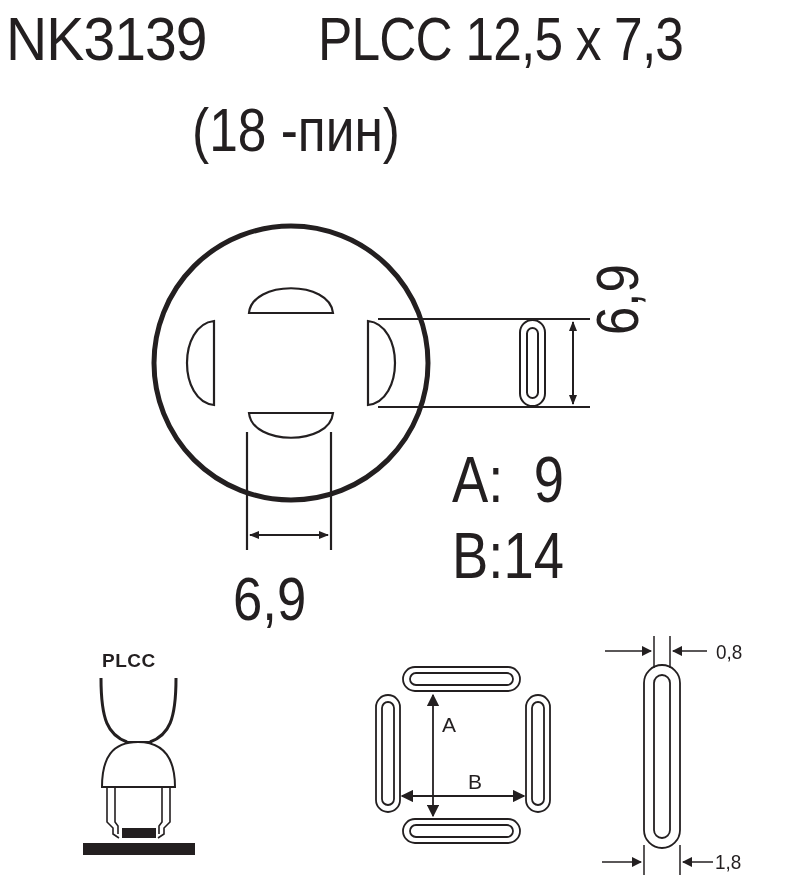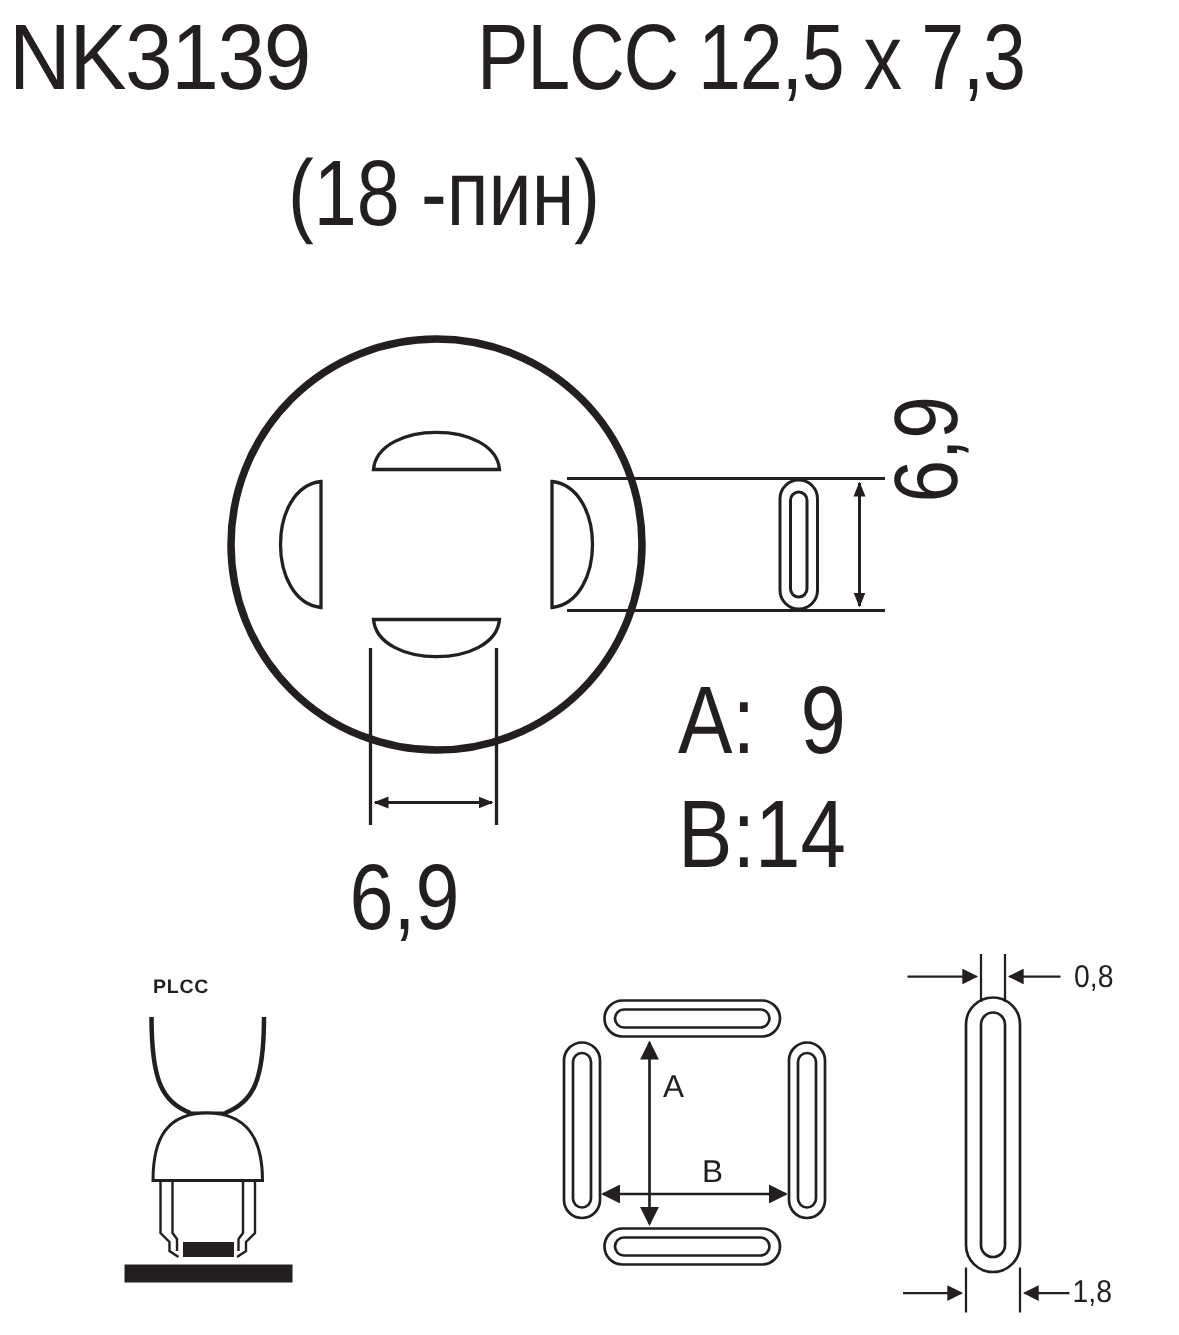--- a/index.html
+++ b/index.html
@@ -5,21 +5,21 @@
     html, body { margin: 0; padding: 0; background: #ffffff; }
     body { width: 786px; height: 890px; position: relative; overflow: hidden; font-family: "Liberation Sans", sans-serif; color: #231f20; }
     .txt { position: absolute; white-space: nowrap; line-height: 1; color: #231f20; }
     #title-code { left: 6px; top: 8px; font-size: 62px; letter-spacing: -1px; transform: scaleX(0.92); transform-origin: left top; }
     #title-pkg { left: 318px; top: 8px; font-size: 62px; letter-spacing: -1px; transform: scaleX(0.83); transform-origin: left top; }
     #title-pins { left: 192px; top: 99px; font-size: 62px; transform: scaleX(0.83); transform-origin: left top; }
     #dim-right { left: 588px; top: 335px; font-size: 60px; transform: rotate(-90deg) scaleX(0.85); transform-origin: left top; }
     #dim-bottom { left: 233px; top: 568px; font-size: 62px; transform: scaleX(0.85); transform-origin: left top; }
     #label-a-val { left: 452px; top: 448px; font-size: 64px; transform: scaleX(0.85); transform-origin: left top; }
     #label-b-val { left: 452px; top: 524px; font-size: 64px; transform: scaleX(0.85); transform-origin: left top; }
-    #plcc-label { left: 102px; top: 651px; font-size: 13px; font-weight: bold; letter-spacing: 0.5px; }
+    #plcc-label { left: 102px; top: 651px; font-size: 19px; font-weight: bold; letter-spacing: 0.5px; }
     #slot-label-a { left: 442px; top: 714px; font-size: 21px; }
     #slot-label-b { left: 468px; top: 771px; font-size: 21px; }
     #slot-dim-top { left: 716px; top: 641px; font-size: 21px; transform: scaleX(0.9); transform-origin: left top; }
     #slot-dim-bottom { left: 715px; top: 851px; font-size: 21px; transform: scaleX(0.9); transform-origin: left top; }
     svg { position: absolute; left: 0; top: 0; }
   </style>
 </head>
 <body>
 
 <svg width="786" height="890" viewBox="0 0 786 890">

